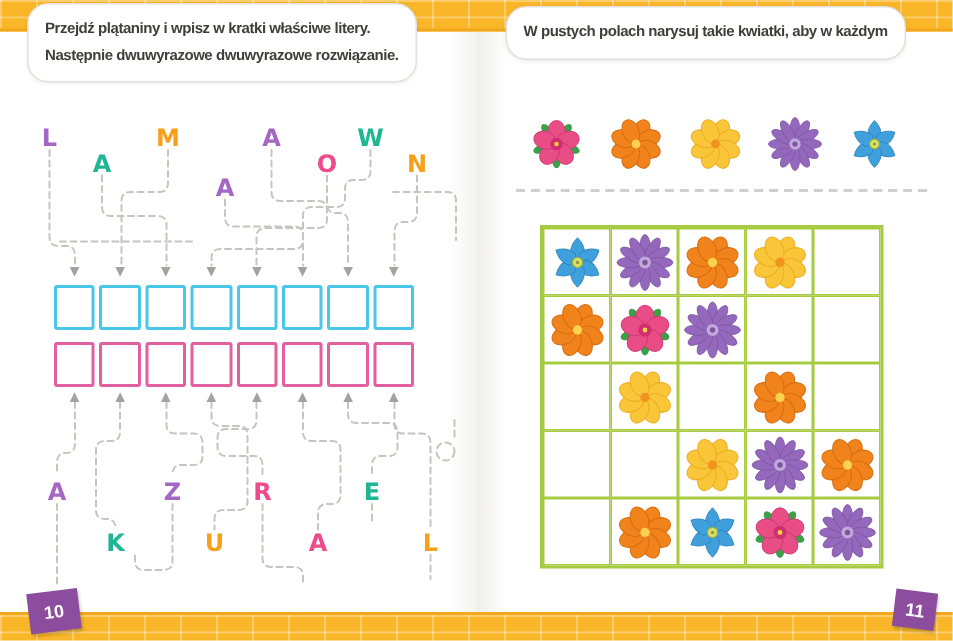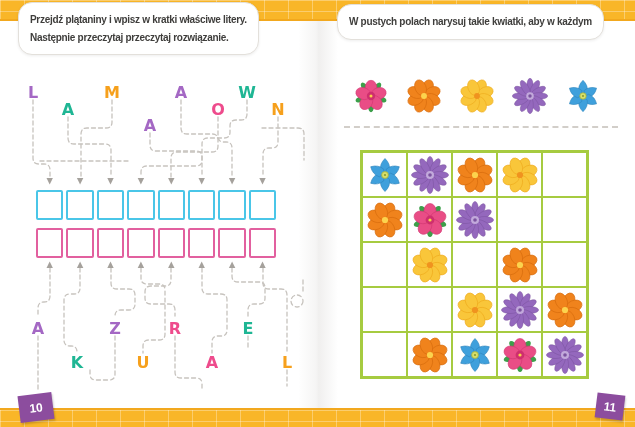--- a/index.html
+++ b/index.html
@@ -57,21 +57,21 @@
 </head>
 <body>
 
 <div class="band top"></div>
 <div class="band bottom"></div>
 <div class="gutter"></div>
 
 <div>
   <div class="bubble" style="left:18px; top:2px;">
     <span>Przejdź plątaniny i wpisz w kratki właściwe litery.</span>
-    <span>Następnie przeczytaj przeczytaj rozwiązanie.</span>
+    <span>Następnie dwuwyrazowe dwuwyrazowe rozwiązanie.</span>
   </div>
 
   <svg id="tangle-svg" width="317" height="427" viewBox="0 0 317 427">
     <g fill="none" stroke="#C7C3BE" stroke-width="1.3" stroke-dasharray="4 3" stroke-linecap="round">
 
       <path d="M33 100 V158 Q33 164 39 164 H44 Q50 164 50 170 V177"></path>
       <path d="M68 117 V138 Q68 144 74 144 H105 Q111 144 111 150 V177"></path>
       <path d="M112 100 V122 Q112 128 106 128 H87 Q81 128 81 134 V177"></path>
       <path d="M150 133 V145 Q150 151 156 151 H196 Q202 151 202 157 V160 Q202 166 196 166 H147 Q141 166 141 172 V177"></path>
       <path d="M181 100 V128 Q181 134 187 134 H212 Q218 134 218 140 V146 Q218 152 212 152 H177 Q171 152 171 158 V177"></path>

